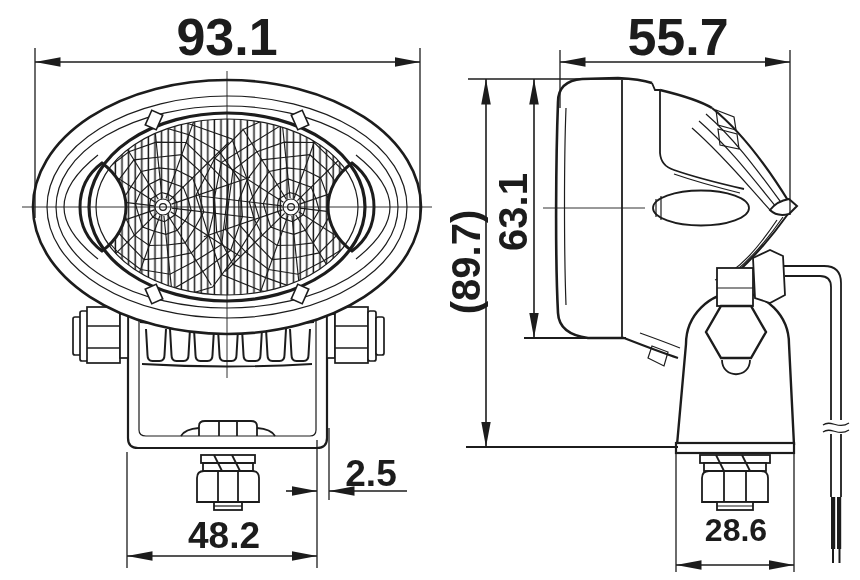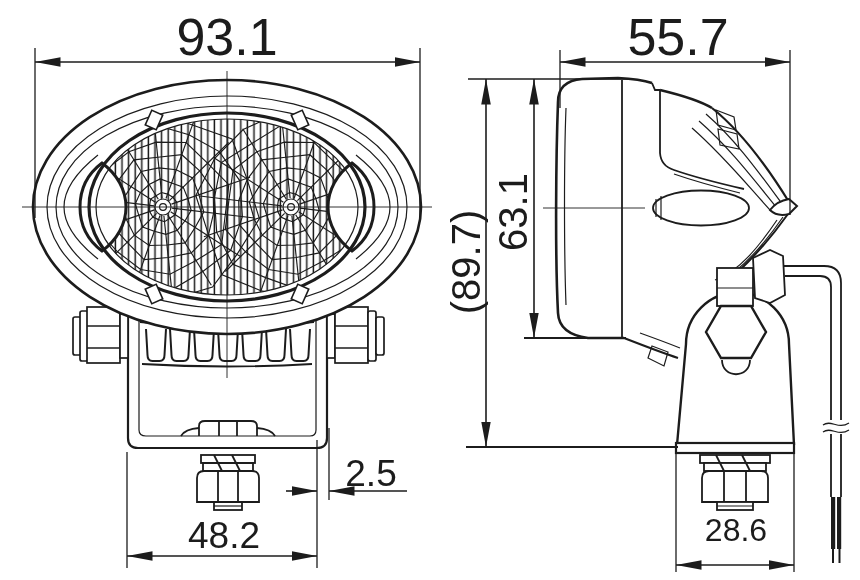--- a/index.html
+++ b/index.html
@@ -1,17 +1,17 @@
 <!DOCTYPE html>
 <html style="--ink: #1c1c1c; --bg: #ffffff;"><head>
 <meta charset="utf-8">
 <style>
   :root{ --ink:#1c1c1c; --bg:#ffffff; }
   html,body{margin:0;padding:0;background:var(--bg);}
-  .stage{width:860px;height:580px;position:relative;background:var(--bg);overflow:hidden;}
+  .stage{width:860px;height:580px;position:relative;background:var(--bg);overflow:hidden;font-weight:bold;}
   svg{display:block;}
   .ln{stroke:var(--ink);fill:none;}
   .thick{stroke-width:2.6;}
   .med{stroke-width:1.8;}
   .thin{stroke-width:1.2;}
   .ext{stroke-width:1.3;}
   .dim{stroke-width:1.6;}
   .cl{stroke-width:0.9;}
   .whitefill{fill:var(--bg);}
   text{fill:var(--ink);font-family:"Liberation Sans","DejaVu Sans",sans-serif;}

